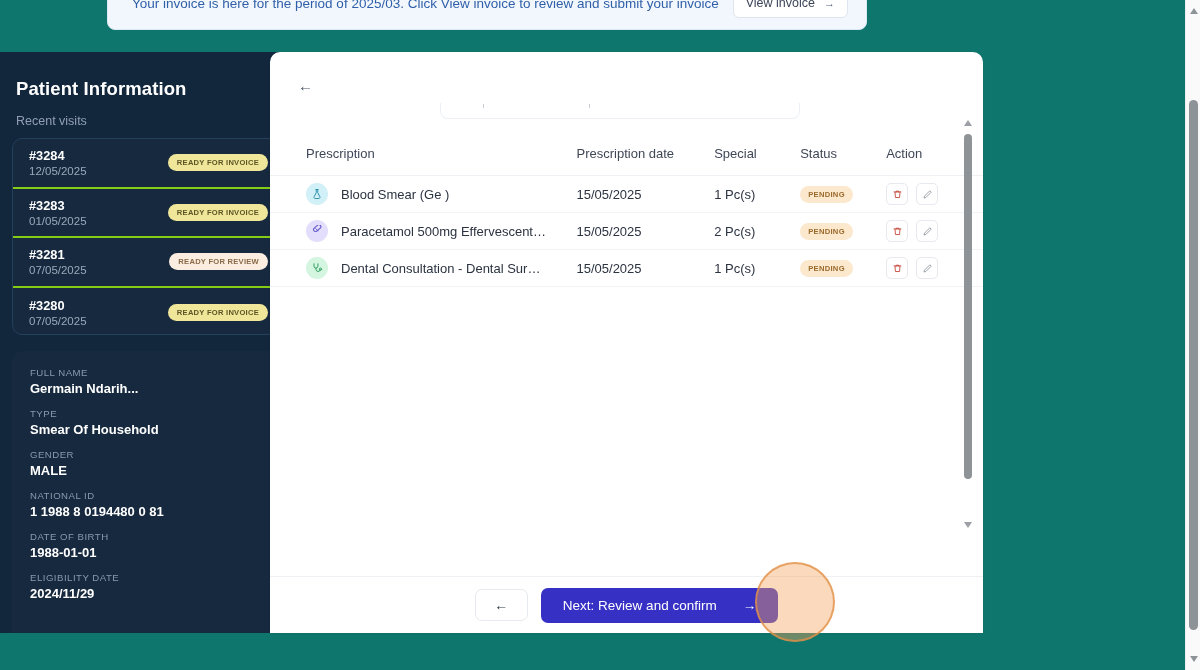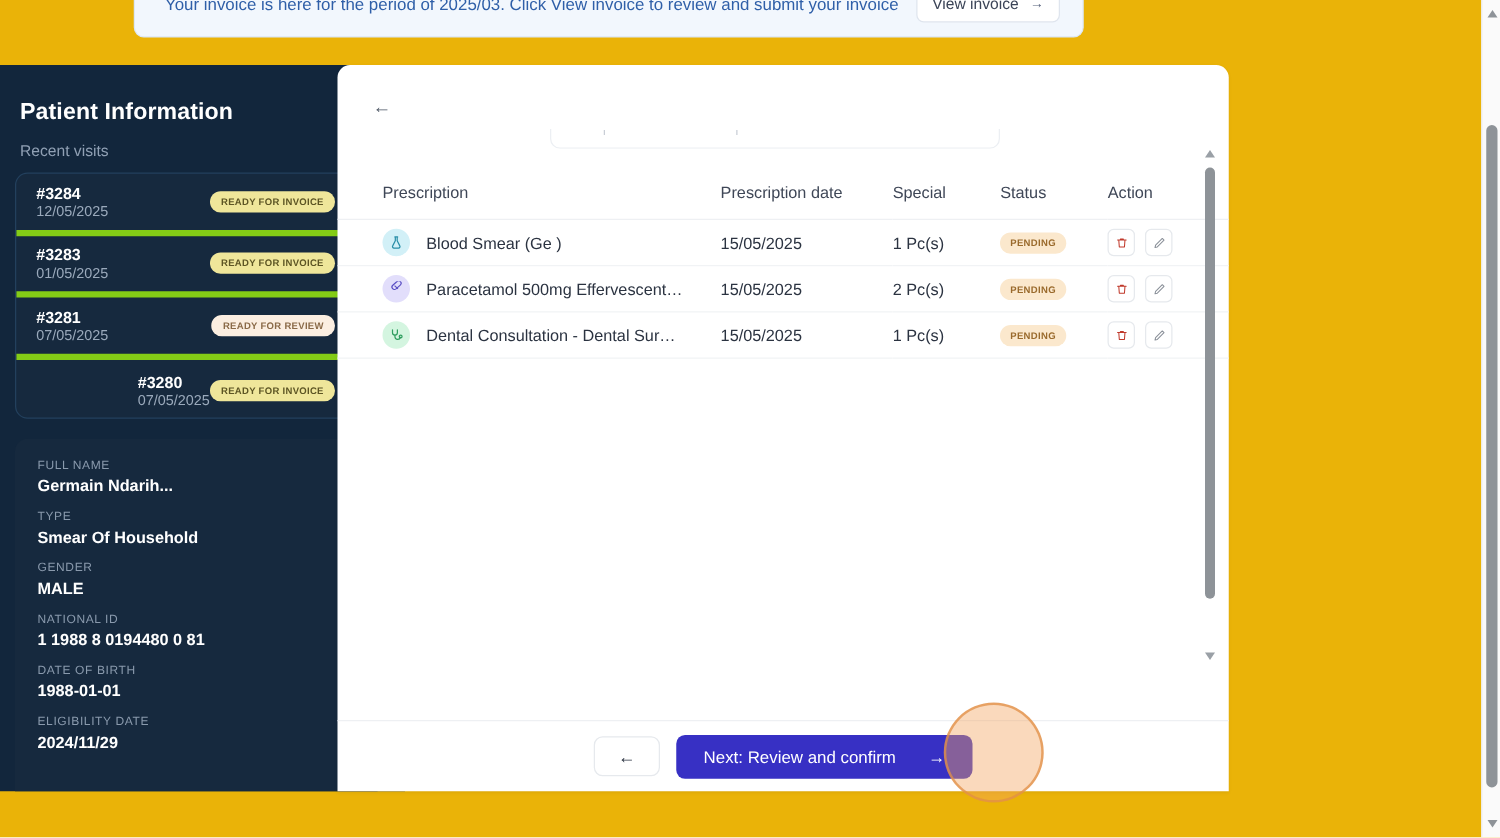--- a/index.html
+++ b/index.html
@@ -1,21 +1,21 @@
 <!DOCTYPE html>
 <html><head>
 <meta charset="utf-8">
 <style>
   * { box-sizing: border-box; margin: 0; padding: 0; }
   html, body {
     width: 1200px; height: 670px;
     font-family: "Liberation Sans", sans-serif;
     background: #ffffff; overflow: hidden;
   }
-  #root { position: relative; width: 1200px; height: 670px; background: #eab308; }
+  #root { position: relative; width: 1200px; height: 670px; background: #0f766e; }
 
   
   .banner {
     position: absolute; left: 107px; top: -24px; width: 760px; height: 54px;
     background: #f2f7fd; border: 1px solid #dce8f6; border-radius: 8px;
     display: flex; align-items: center; justify-content: space-between;
     padding: 0 18px 0 24px;
   }
   .banner-text { font-size: 13.5px; color: #2f5fa8; white-space: nowrap; }
   .banner-btn {
@@ -45,24 +45,24 @@
   .sb-sub { padding: 10px 0 0 16px; font-size: 12.5px; color: #90a0b4; }
 
   .visits {
     position: relative; margin: 10px 22px 0 12px;
     background: #16293e; border: 1px solid #23405d; border-radius: 10px;
     height: 197px; overflow: hidden;
   }
   .visits-inner { padding: 0 4px 0 0; }
   .visit-row {
     display: flex; align-items: center; justify-content: space-between;
-    height: 49.5px; padding: 0 6px 0 16px; border-bottom: 5px solid #84cc16;
+    height: 49.5px; padding: 0 6px 0 16px; border-bottom: 2px solid #84cc16;
     cursor: pointer;
   }
-  .visit-row:last-child { border-bottom: none; justify-content: flex-end; }
+  .visit-row:last-child { border-bottom: none; }
   .visit-left { display: flex; flex-direction: column; gap: 2px; }
   .visit-id { font-size: 12.8px; font-weight: 700; color: #ffffff; }
   .visit-date { font-size: 11.5px; color: #9aa9bb; }
   .visit-right { display: flex; align-items: center; gap: 18px; }
   .pill {
     font-size: 7.6px; letter-spacing: .25px; font-weight: 700;
     padding: 4px 9px; border-radius: 999px; white-space: nowrap;
   }
   .pill-invoice { background: #efe69a; color: #5d5524; }
   .pill-review  { background: #fbeee1; color: #8a6a48; }

